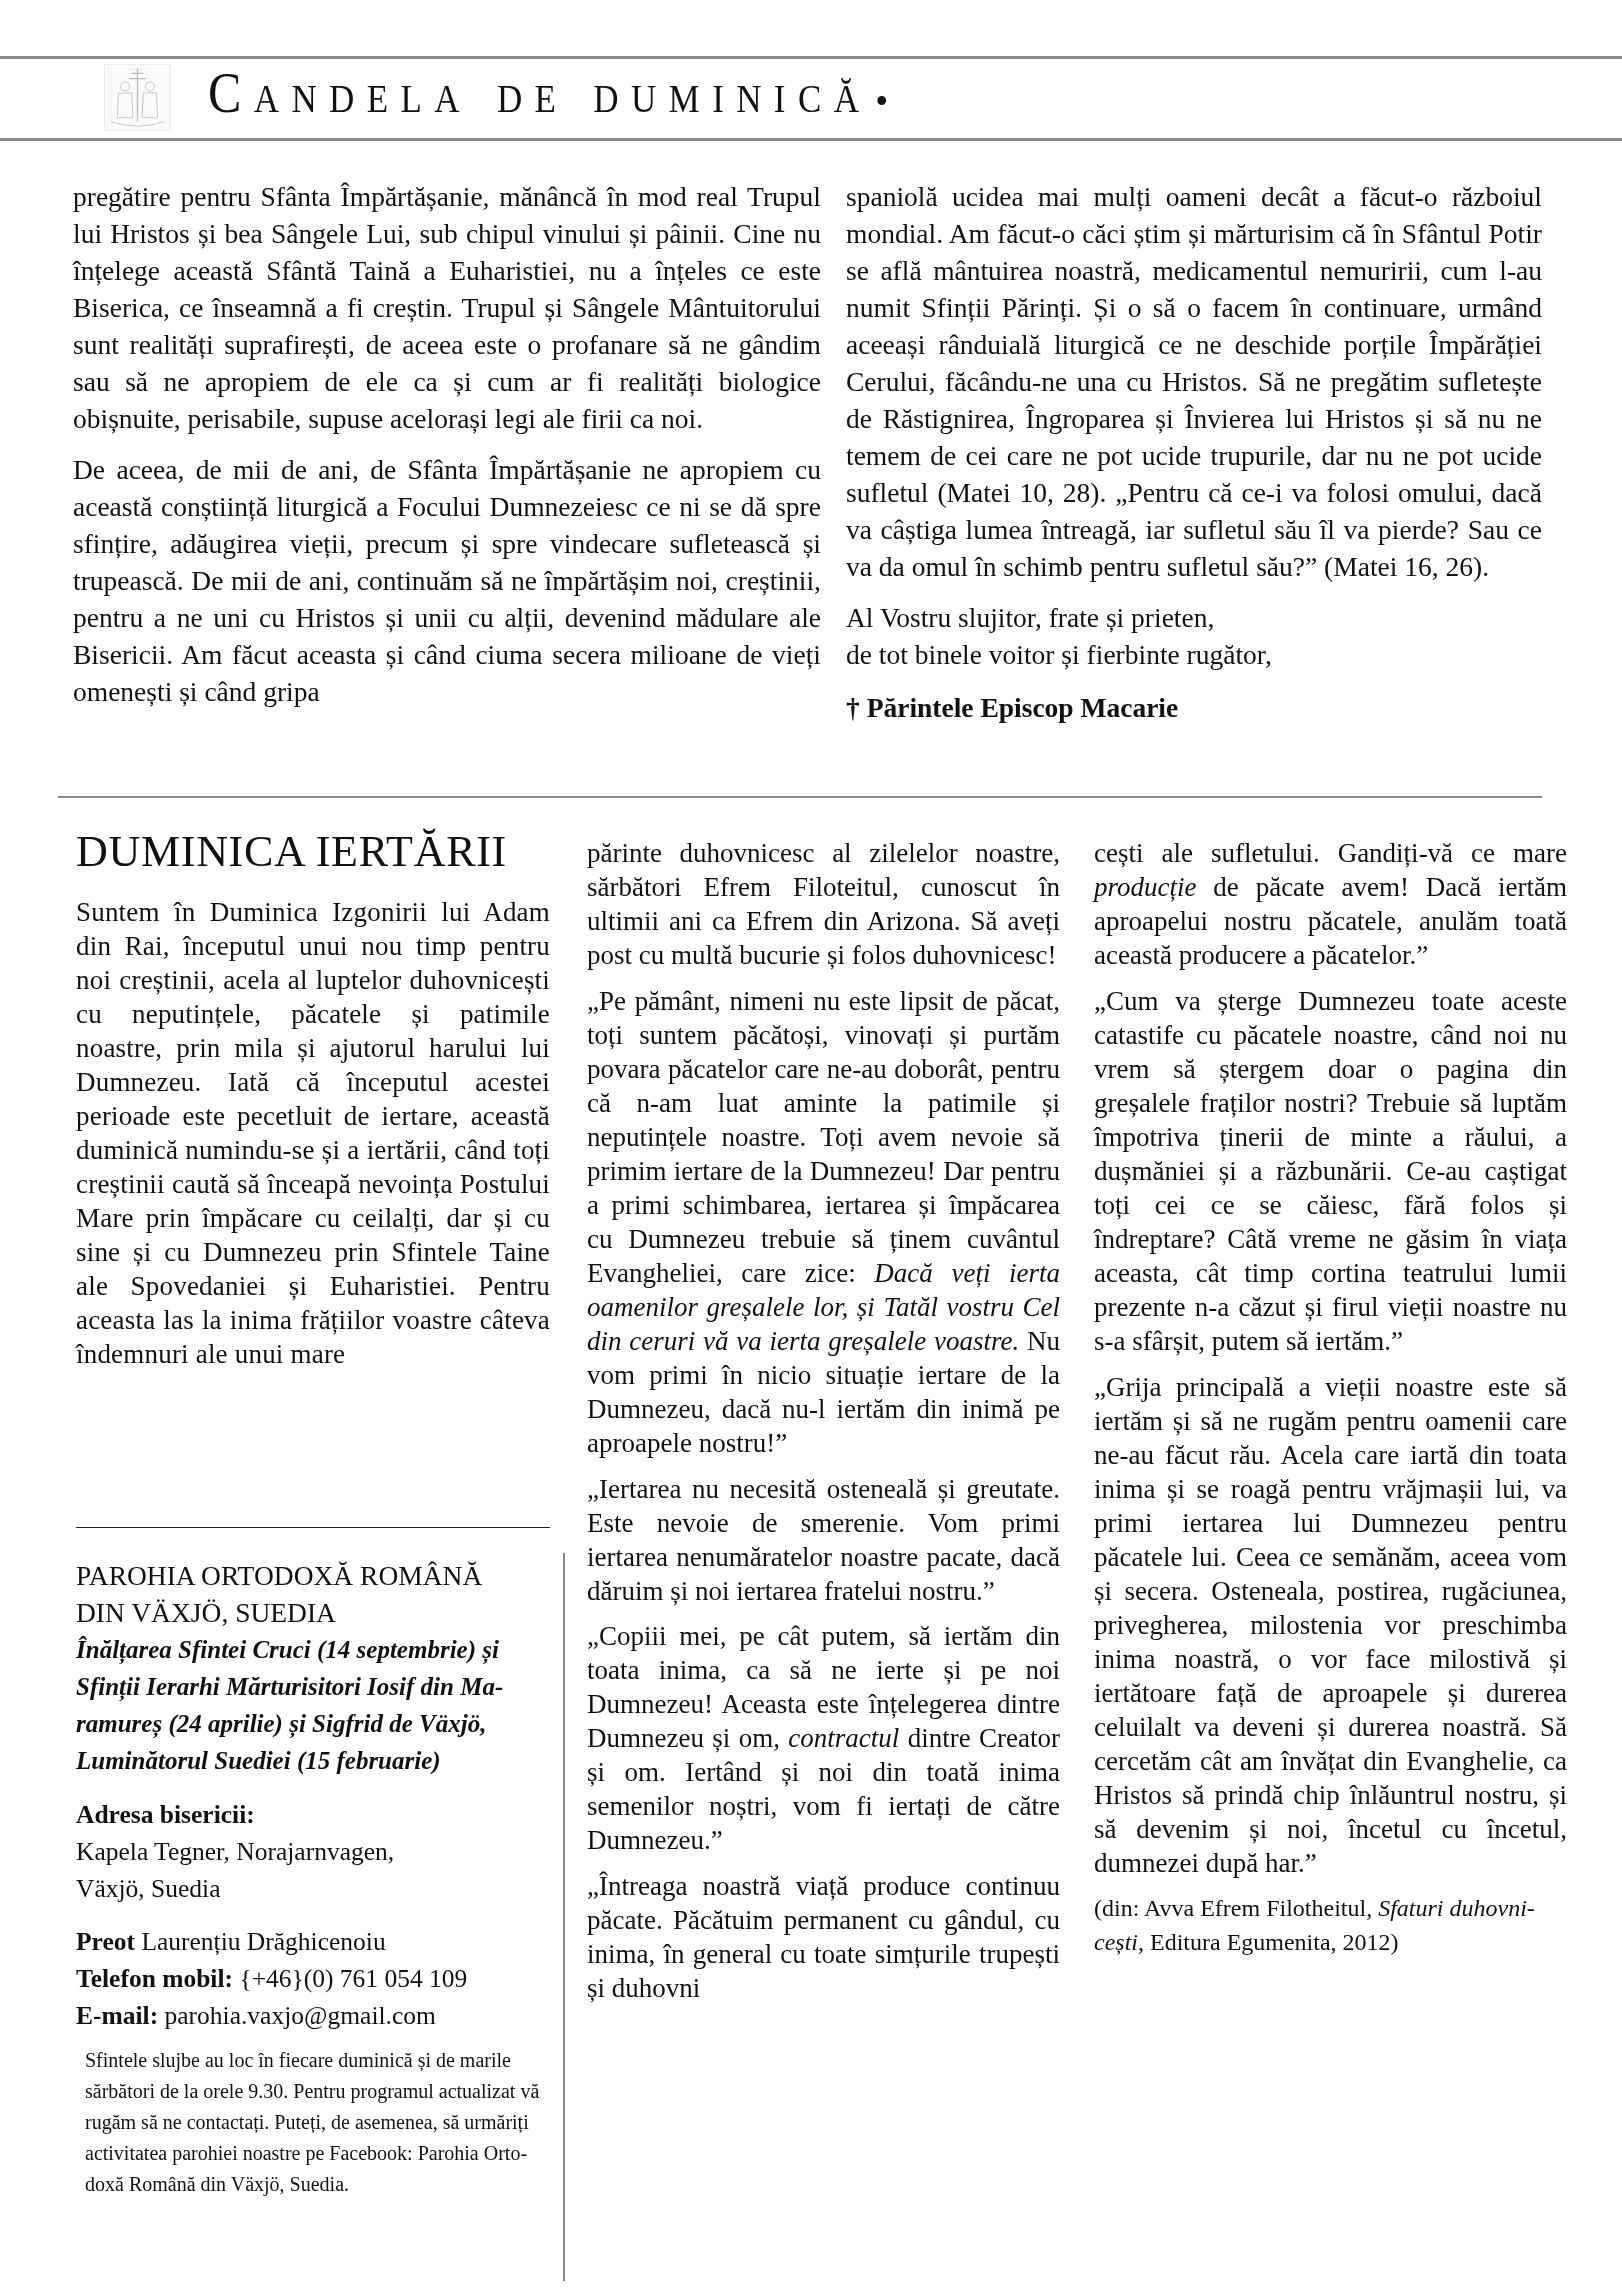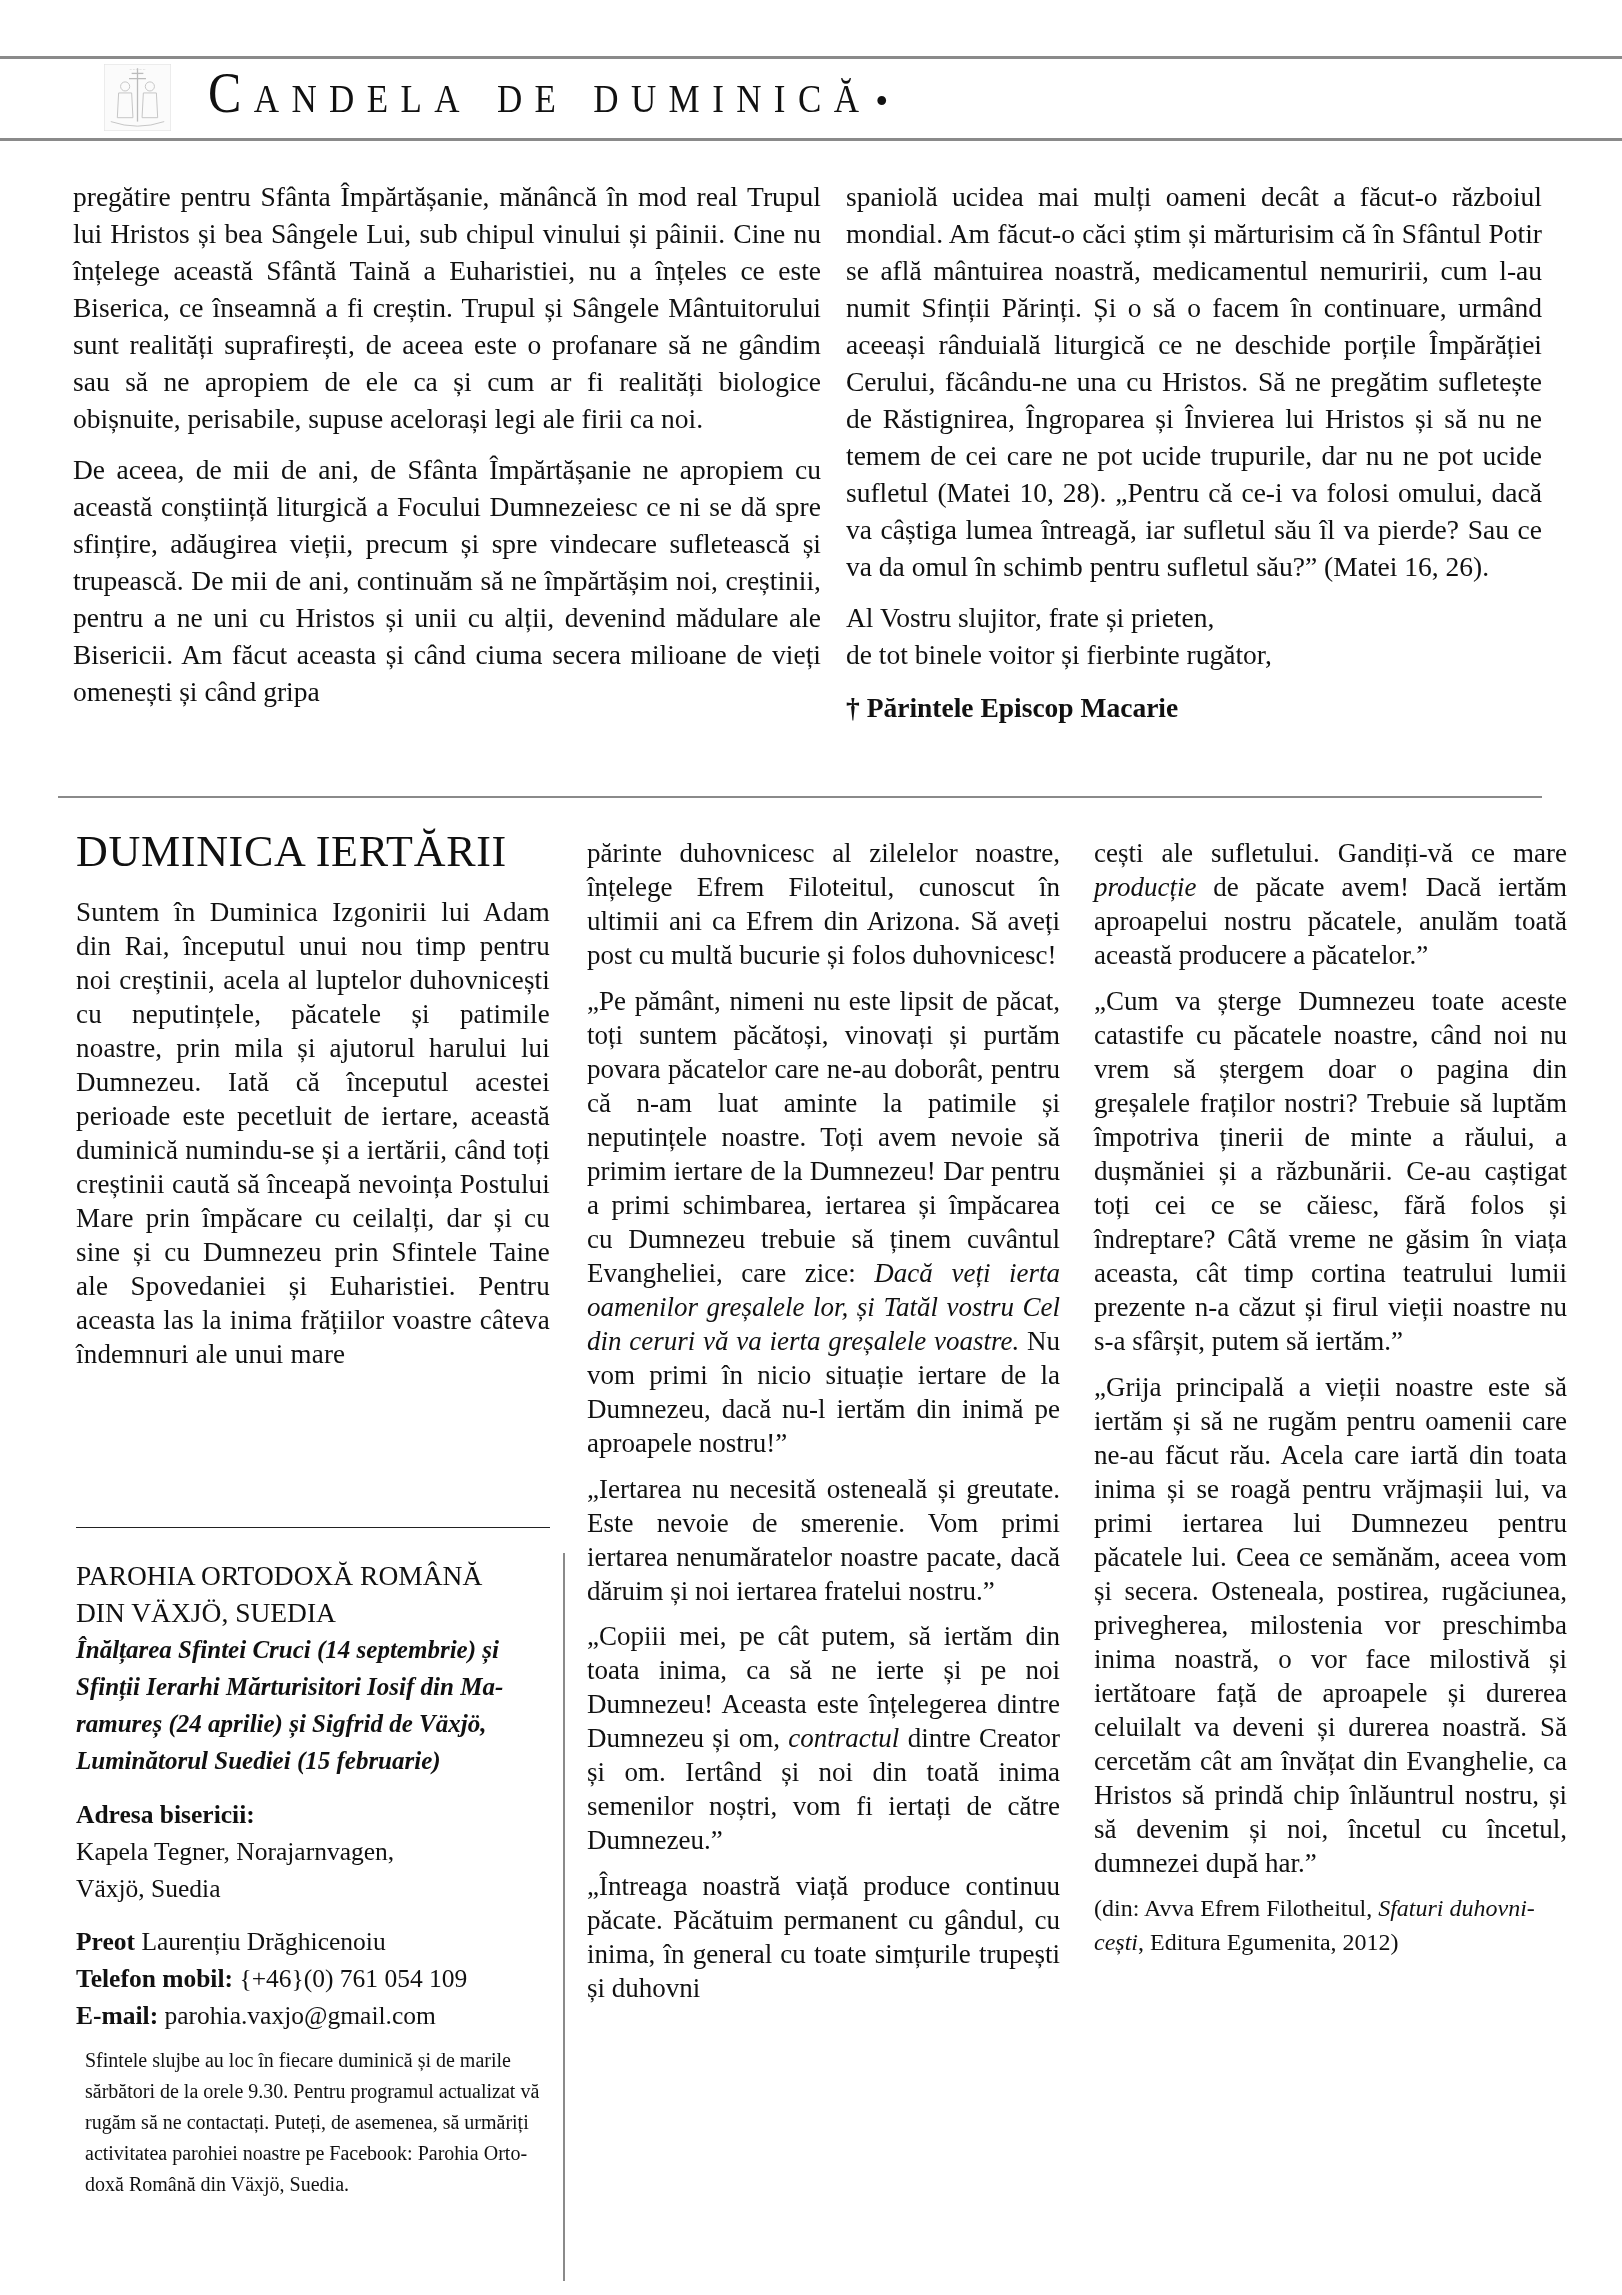--- a/index.html
+++ b/index.html
@@ -110,21 +110,21 @@
   </p>
   <p class="contact">
     <span class="lbl">Preot</span><span> Laurențiu Drăghicenoiu</span><br>
     <span class="lbl">Telefon mobil:</span><span> {+46}(0) 761 054 109</span><br>
     <span class="lbl">E-mail:</span><span> parohia.vaxjo@gmail.com</span>
   </p>
   <p class="note">Sfintele slujbe au loc în fiecare duminică și de marile sărbători de la orele 9.30. Pentru programul actualizat vă rugăm să ne contactați. Puteți, de asemenea, să urmăriți activitatea parohiei noastre pe Facebook: Parohia Orto­doxă Română din Växjö, Suedia.</p>
 </div>
 
 <div class="bcol" id="bottom-mid">
-  <p>părinte duhovnicesc al zilelelor noas­tre, înțelege Efrem Filoteitul, cu­noscut în ultimii ani ca Efrem din Arizona. Să aveți post cu multă bucu­rie și folos duhovnicesc!</p>
+  <p>părinte duhovnicesc al zilelelor noas­tre, sărbători Efrem Filoteitul, cu­noscut în ultimii ani ca Efrem din Arizona. Să aveți post cu multă bucu­rie și folos duhovnicesc!</p>
   <p><span>„Pe pământ, nimeni nu este lipsit de păcat, toți suntem păcătoși, vinovați și purtăm povara păcatelor care ne-au doborât, pentru că n-am luat amin­te la patimile și neputințele noastre. Toți avem nevoie să primim iertare de la Dumnezeu! Dar pentru a primi schimbarea, iertarea și împăcarea cu Dumnezeu trebuie să ținem cuvântul Evangheliei, care zice: </span><span class="it">Dacă veți ierta oamenilor greșalele lor, și Tatăl vostru Cel din ceruri vă va ierta greșalele voastre.</span><span> Nu vom primi în nicio situație ier­tare de la Dumnezeu, dacă nu-l ier­tăm din inimă pe aproapele nostru!”</span></p>
   <p>„Iertarea nu necesită osteneală și gre­utate. Este nevoie de smerenie. Vom primi iertarea nenumăratelor noas­tre pacate, dacă dăruim și noi ierta­rea fratelui nostru.”</p>
   <p><span>„Copiii mei, pe cât putem, să iertăm din toata inima, ca să ne ierte și pe noi Dumnezeu! Aceasta este înțelege­rea dintre Dumnezeu și om, </span><span class="it">contractul</span><span> dintre Creator și om. Iertând și noi din toată inima semenilor noștri, vom fi iertați de către Dumnezeu.”</span></p>
   <p>„Întreaga noastră viață produce con­tinuu păcate. Păcătuim permanent cu gândul, cu inima, în general cu toate simțurile trupești și duhovni­</p>
 </div>
 
 <div class="bcol" id="bottom-right">
   <p><span>cești ale sufletului. Gandiți-vă ce mare </span><span class="it">producție</span><span> de păcate avem! Dacă iertăm aproapelui nostru păcatele, anulăm toată această producere a păcatelor.”</span></p>
   <p>„Cum va șterge Dumnezeu toate aces­te catastife cu păcatele noastre, când noi nu vrem să ștergem doar o pagina din greșalele fraților nostri? Trebuie să luptăm împotriva ținerii de minte a răului, a dușmăniei și a răzbunării. Ce-au caștigat toți cei ce se căiesc, fără folos și îndreptare? Câtă vreme ne găsim în viața aceasta, cât timp cortina teatrului lumii prezente n-a căzut și firul vieții noastre nu s-a sfâr­șit, putem să iertăm.”</p>
   <p>„Grija principală a vieții noastre este să iertăm și să ne rugăm pentru oamenii care ne-au făcut rău. Acela care iartă din toata inima și se roagă pentru vrăj­mașii lui, va primi iertarea lui Dumne­zeu pentru păcatele lui. Ceea ce semă­năm, aceea vom și secera. Osteneala, postirea, rugăciunea, privegherea, mi­lostenia vor preschimba inima noas­tră, o vor face milostivă și iertătoare față de aproapele și durerea celuilalt va deveni și durerea noastră. Să cercetăm cât am învățat din Evanghelie, ca Hris­tos să prindă chip înlăuntrul nostru, și să devenim și noi, încetul cu încetul, dumnezei după har.”</p>

